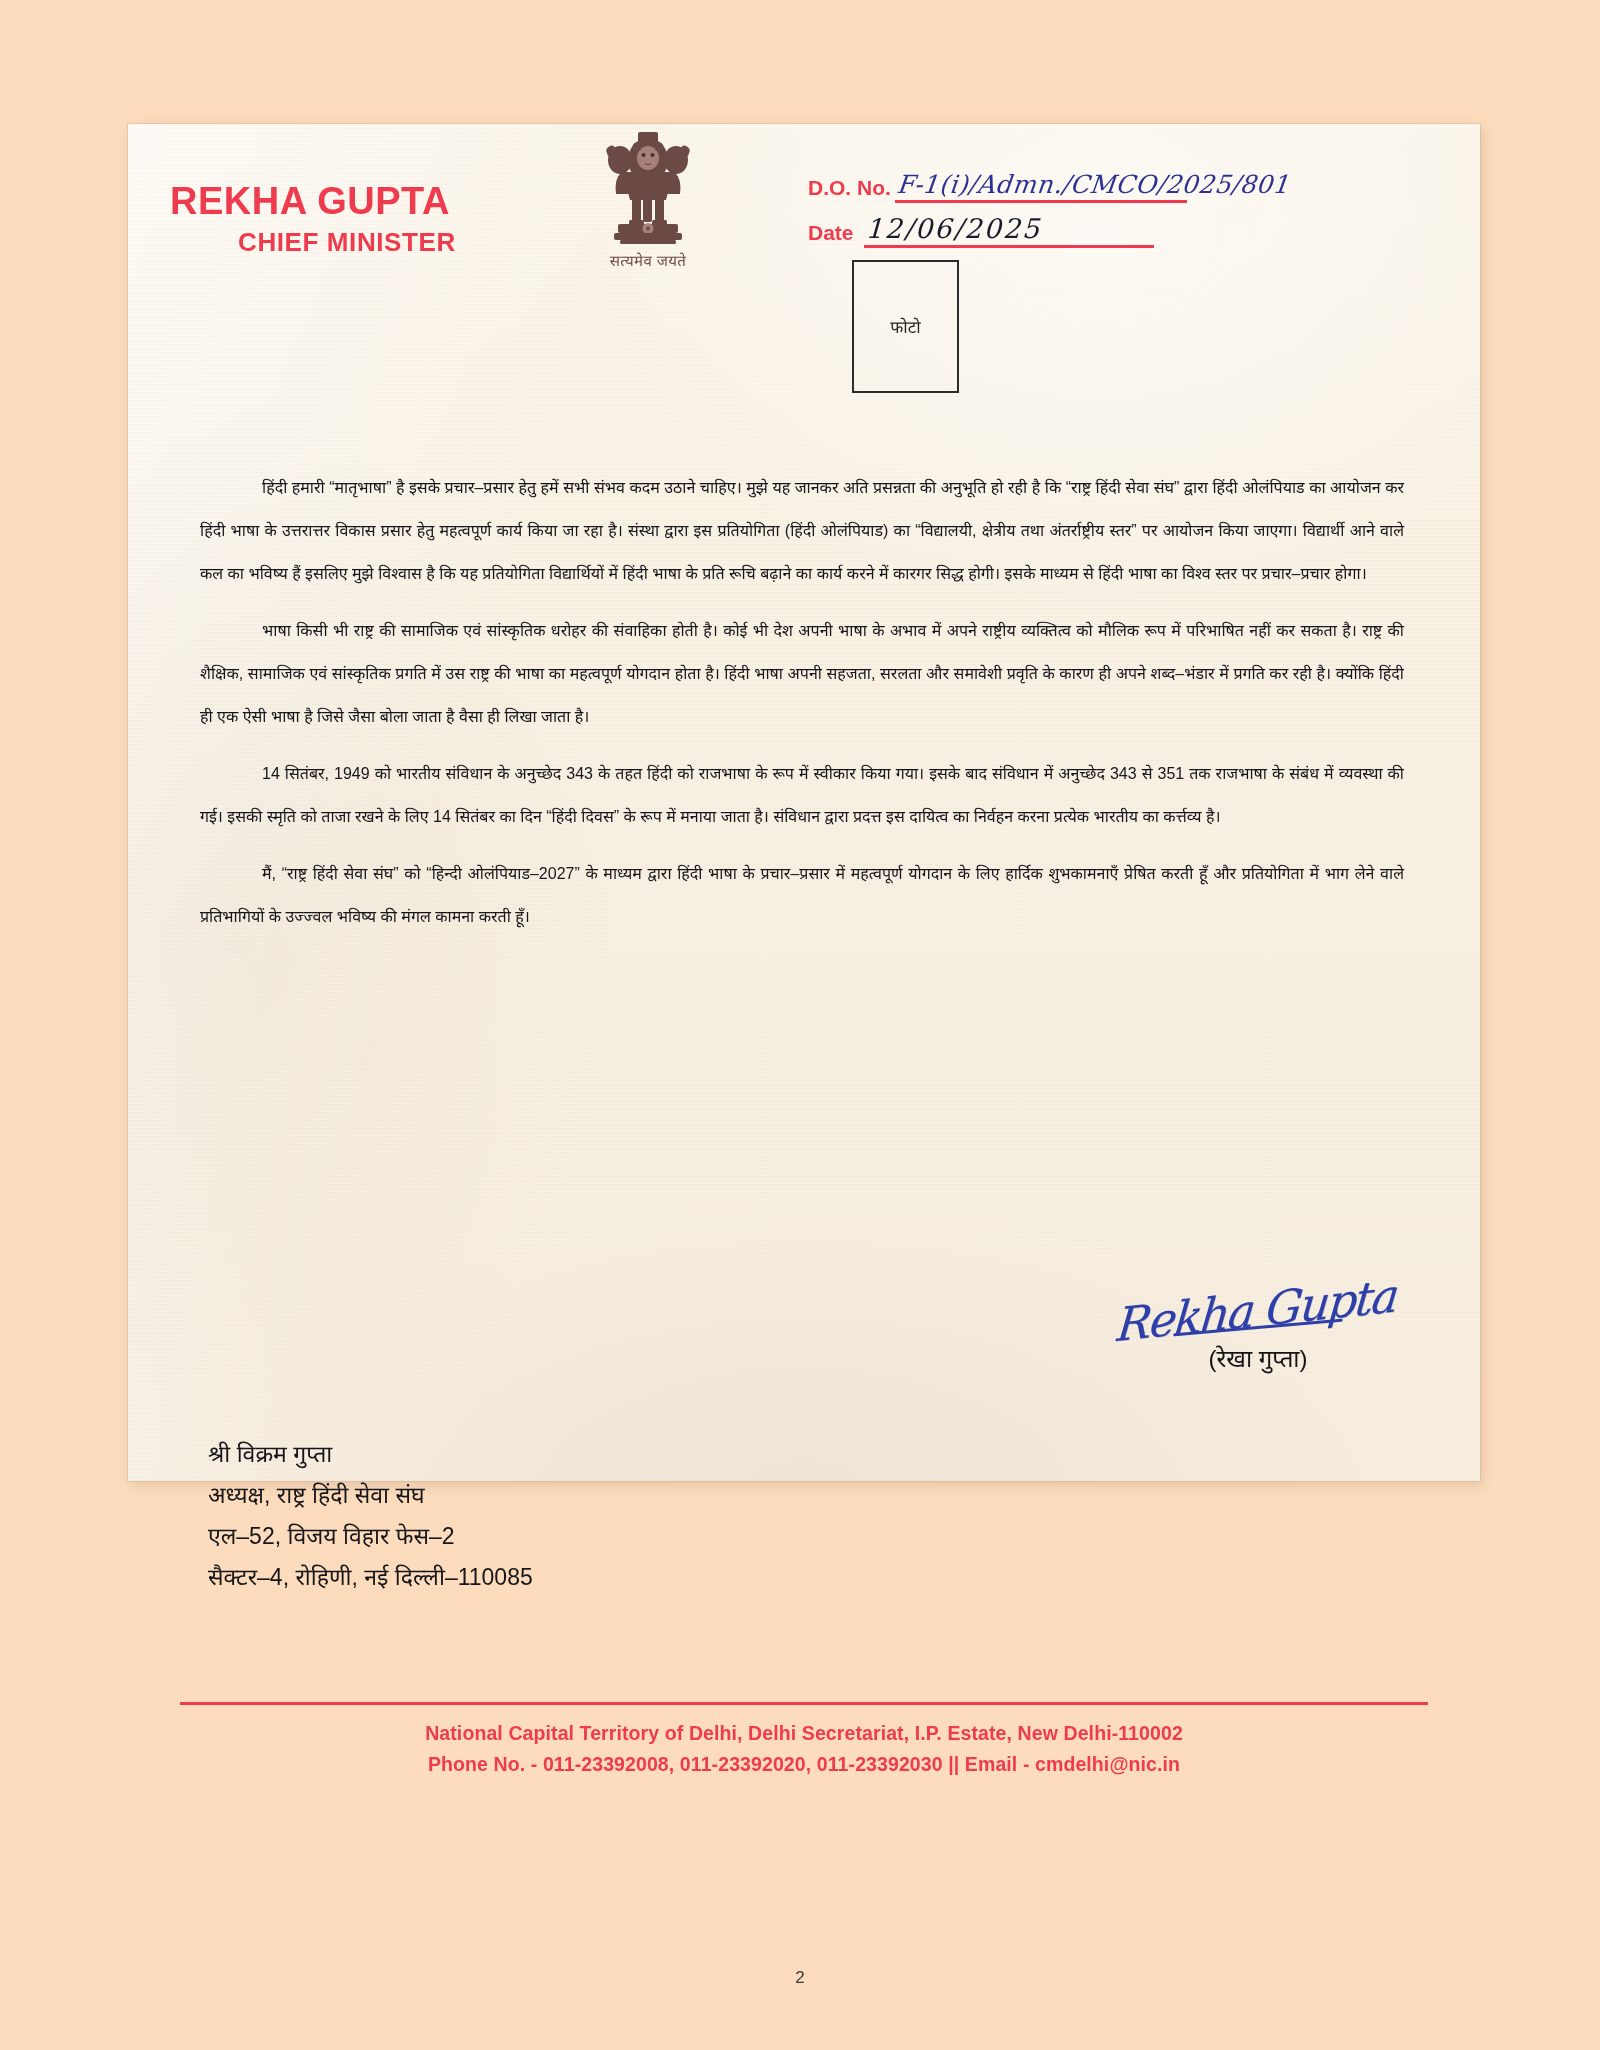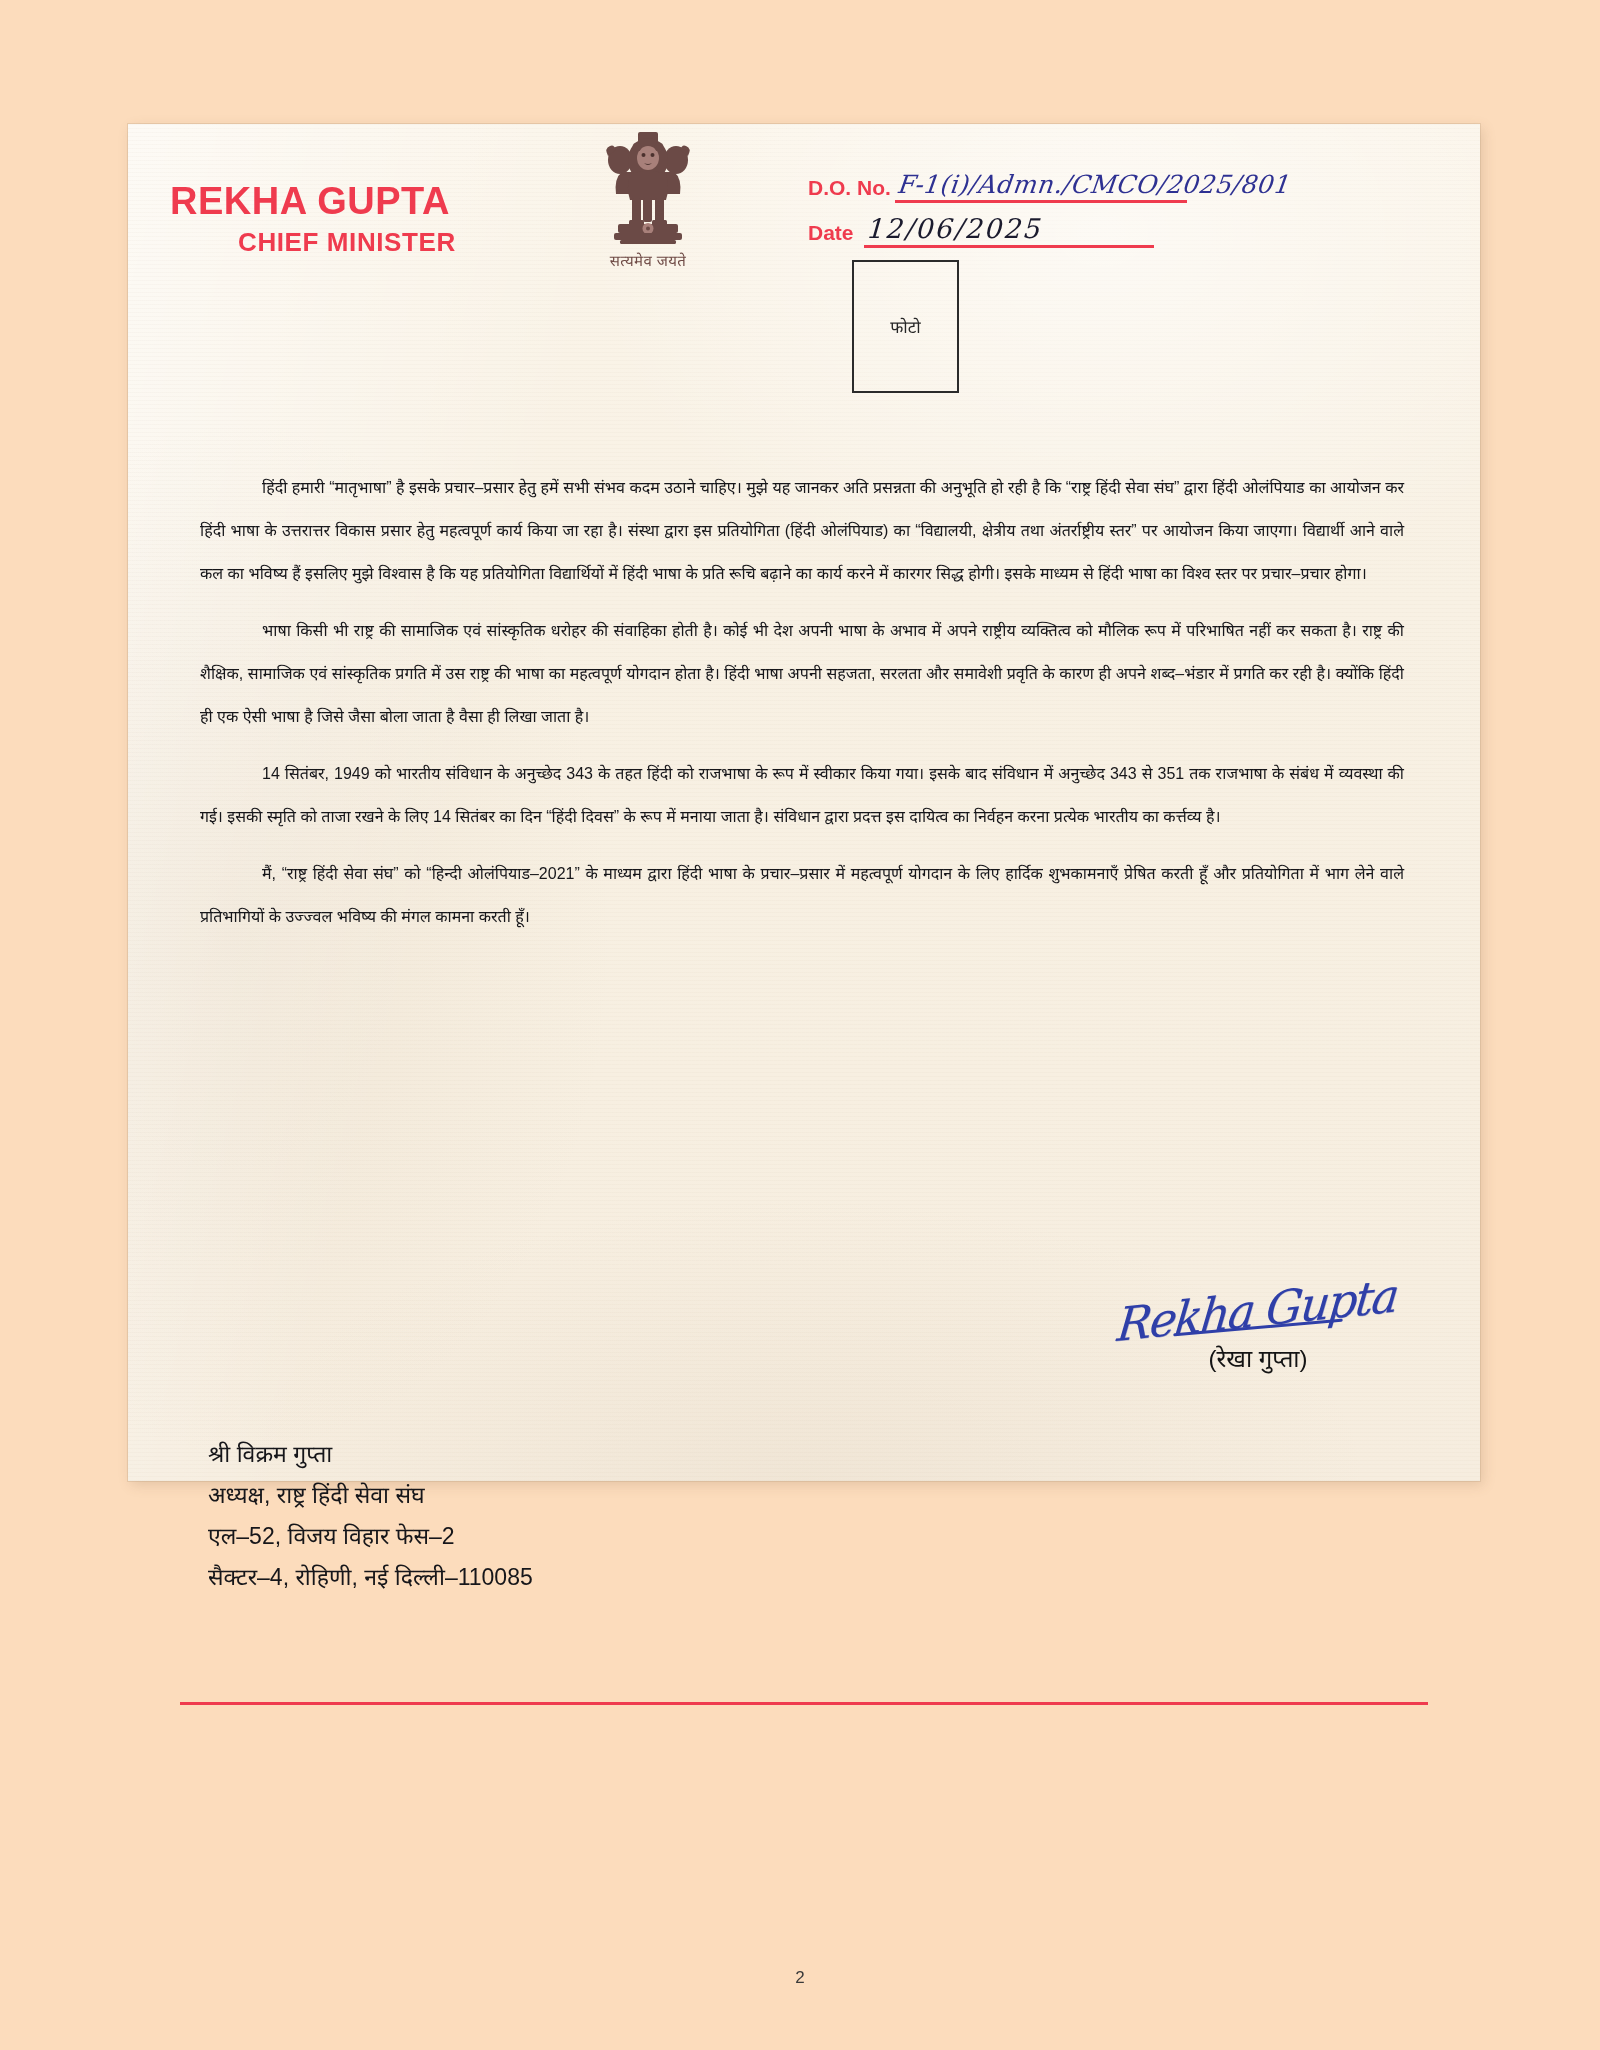--- a/index.html
+++ b/index.html
@@ -313,34 +313,38 @@
 
     <div class="photo-box">
       <span>फोटो</span>
     </div>
 
 
     <div class="body-text">
       <p>हिंदी हमारी “मातृभाषा” है इसके प्रचार–प्रसार हेतु हमें सभी संभव कदम उठाने चाहिए। मुझे यह जानकर अति प्रसन्नता की अनुभूति हो रही है कि “राष्ट्र हिंदी सेवा संघ” द्वारा हिंदी ओलंपियाड का आयोजन कर हिंदी भाषा के उत्तरात्तर विकास प्रसार हेतु महत्वपूर्ण कार्य किया जा रहा है। संस्था द्वारा इस प्रतियोगिता (हिंदी ओलंपियाड) का “विद्यालयी, क्षेत्रीय तथा अंतर्राष्ट्रीय स्तर” पर आयोजन किया जाएगा। विद्यार्थी आने वाले कल का भविष्य हैं इसलिए मुझे विश्वास है कि यह प्रतियोगिता विद्यार्थियों में हिंदी भाषा के प्रति रूचि बढ़ाने का कार्य करने में कारगर सिद्ध होगी। इसके माध्यम से हिंदी भाषा का विश्व स्तर पर प्रचार–प्रचार होगा।</p>
       <p>भाषा किसी भी राष्ट्र की सामाजिक एवं सांस्कृतिक धरोहर की संवाहिका होती है। कोई भी देश अपनी भाषा के अभाव में अपने राष्ट्रीय व्यक्तित्व को मौलिक रूप में परिभाषित नहीं कर सकता है। राष्ट्र की शैक्षिक, सामाजिक एवं सांस्कृतिक प्रगति में उस राष्ट्र की भाषा का महत्वपूर्ण योगदान होता है। हिंदी भाषा अपनी सहजता, सरलता और समावेशी प्रवृति के कारण ही अपने शब्द–भंडार में प्रगति कर रही है। क्योंकि हिंदी ही एक ऐसी भाषा है जिसे जैसा बोला जाता है वैसा ही लिखा जाता है।</p>
       <p>14 सितंबर, 1949 को भारतीय संविधान के अनुच्छेद 343 के तहत हिंदी को राजभाषा के रूप में स्वीकार किया गया। इसके बाद संविधान में अनुच्छेद 343 से 351 तक राजभाषा के संबंध में व्यवस्था की गई। इसकी स्मृति को ताजा रखने के लिए 14 सितंबर का दिन “हिंदी दिवस” के रूप में मनाया जाता है। संविधान द्वारा प्रदत्त इस दायित्व का निर्वहन करना प्रत्येक भारतीय का कर्त्तव्य है।</p>
-      <p>मैं, “राष्ट्र हिंदी सेवा संघ” को “हिन्दी ओलंपियाड–2021” के माध्यम द्वारा हिंदी भाषा के प्रचार–प्रसार में महत्वपूर्ण योगदान के लिए हार्दिक शुभकामनाऍं प्रेषित करती हूँ और प्रतियोगिता में भाग लेने वाले प्रतिभागियों के उज्ज्वल भविष्य की मंगल कामना करती हूँ।</p>
+      <p>मैं, “राष्ट्र हिंदी सेवा संघ” को “हिन्दी ओलंपियाड–2027” के माध्यम द्वारा हिंदी भाषा के प्रचार–प्रसार में महत्वपूर्ण योगदान के लिए हार्दिक शुभकामनाऍं प्रेषित करती हूँ और प्रतियोगिता में भाग लेने वाले प्रतिभागियों के उज्ज्वल भविष्य की मंगल कामना करती हूँ।</p>
     </div>
 
     <div class="signature-block">
       <div class="signature-ink">Rekha Gupta</div>
       <div class="signature-underline"></div>
       <div class="signature-name">(रेखा गुप्ता)</div>
     </div>
 
     <div class="address-block">
       <div>श्री विक्रम गुप्ता</div>
       <div>अध्यक्ष, राष्ट्र हिंदी सेवा संघ</div>
       <div>एल–52, विजय विहार फेस–2</div>
       <div>सैक्टर–4, रोहिणी, नई दिल्ली–110085</div>
     </div>
 
     <div class="footer-rule"></div>
+    <div class="footer">
+      <div>National Capital Territory of Delhi, Delhi Secretariat, I.P. Estate, New Delhi-110002</div>
+      <div>Phone No. - 011-23392008, 011-23392020, 011-23392030  ||  Email - cmdelhi@nic.in</div>
+    </div>
 
   </div>
 </div>
 
 <div class="page-number">2</div>
 
 </body></html>

